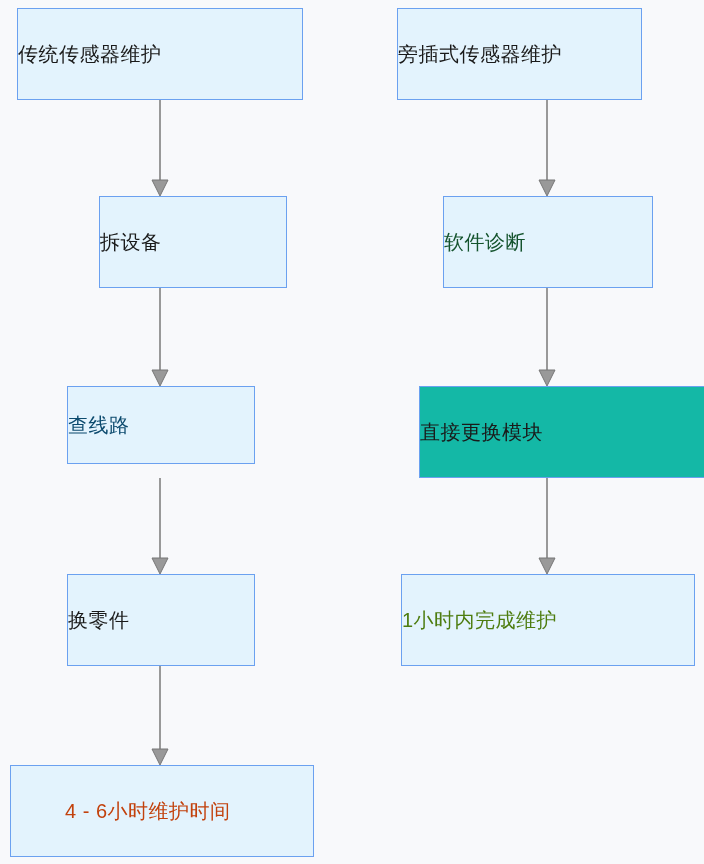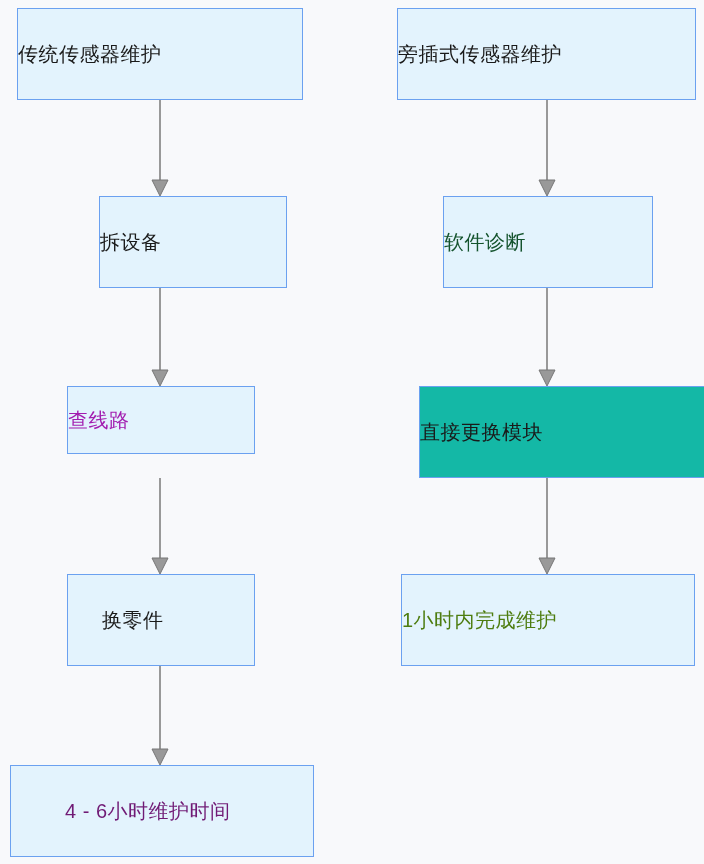--- a/index.html
+++ b/index.html
@@ -82,33 +82,33 @@
     </svg>
 
   <div class="node" style="left: 17px; top: 8px; width: 286px; height: 92px; background: rgb(227, 243, 253); border-color: rgb(107, 161, 240); color: rgb(26, 26, 26);">
     <span>传统传感器维护</span>
   </div>
 
   <div class="node" style="left: 67px; top: 196px; width: 188px; height: 92px; background: rgb(227, 243, 253); border-color: rgb(107, 161, 240); color: rgb(26, 26, 26); margin-left: 32px;">
     <span>拆设备</span>
   </div>
 
-  <div class="node" style="left: 67px; top: 386px; width: 188px; height: 68px; background: rgb(227, 243, 253); border-color: rgb(107, 161, 240); color: #a21caf;">
+  <div class="node" style="left: 67px; top: 386px; width: 188px; height: 78px; background: rgb(227, 243, 253); border-color: rgb(107, 161, 240); color: #0c4a6e;">
     <span>查线路</span>
   </div>
 
-  <div class="node" style="left: 67px; top: 574px; width: 188px; height: 92px; background: rgb(227, 243, 253); border-color: rgb(107, 161, 240); color: rgb(26, 26, 26); padding-left: 34px;">
+  <div class="node" style="left: 67px; top: 574px; width: 188px; height: 92px; background: rgb(227, 243, 253); border-color: rgb(107, 161, 240); color: rgb(26, 26, 26);">
     <span>换零件</span>
   </div>
 
-  <div class="node align-left-text" style="left: 10px; top: 765px; width: 304px; height: 92px; background: rgb(227, 243, 253); border-color: rgb(107, 161, 240); color: #701a75;">
+  <div class="node align-left-text" style="left: 10px; top: 765px; width: 304px; height: 92px; background: rgb(227, 243, 253); border-color: rgb(107, 161, 240); color: #c2410c;">
     <span>4 - 6小时维护时间</span>
   </div>
 
-  <div class="node" style="left: 397px; top: 8px; width: 299px; height: 92px; background: rgb(227, 243, 253); border-color: rgb(107, 161, 240); color: rgb(26, 26, 26);">
+  <div class="node" style="left: 397px; top: 8px; width: 245px; height: 92px; background: rgb(227, 243, 253); border-color: rgb(107, 161, 240); color: rgb(26, 26, 26);">
     <span>旁插式传感器维护</span>
   </div>
 
   <div class="node" style="left: 443px; top: 196px; width: 210px; height: 92px; background: rgb(227, 243, 253); border-color: rgb(107, 161, 240); color: #14532d;">
     <span>软件诊断</span>
   </div>
 
   <div class="node" style="left: 419px; top: 386px; width: 310px; height: 92px; background: #14b8a6; border-color: rgb(107, 161, 240); color: rgb(26, 26, 26);">
     <span>直接更换模块</span>
   </div>

